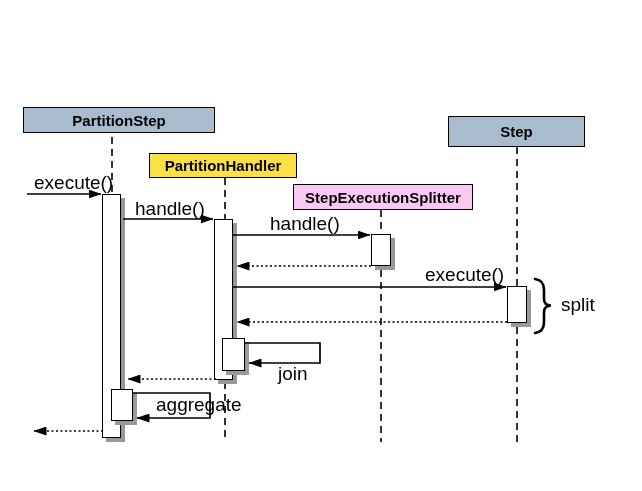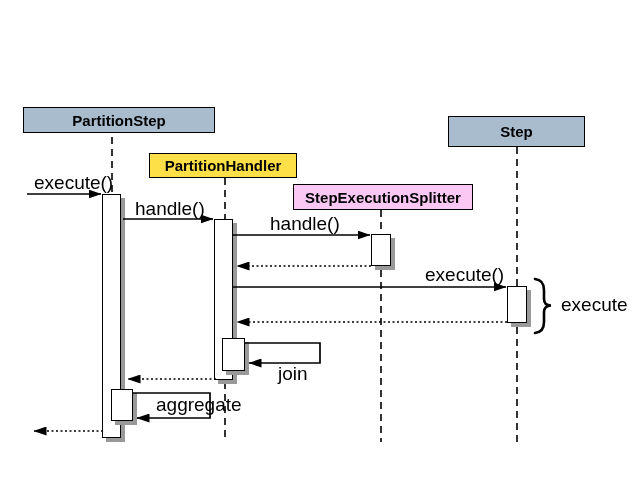--- a/index.html
+++ b/index.html
@@ -79,15 +79,15 @@
     </g>
     <path d="M535,279 Q544,280 544,290 L544,299 Q544,305.5 551,305.5 Q544,306 544,312 L544,322 Q544,332 535,333" stroke="#000" stroke-width="2.6" fill="none" stroke-linecap="round"></path>
   </svg>
 
   <div class="msg-label" style="left:34px;top:174px;">execute()</div>
   <div class="msg-label" style="left:135px;top:200px;">handle()</div>
   <div class="msg-label" style="left:270px;top:215px;">handle()</div>
   <div class="msg-label" style="left:425px;top:266px;">execute()</div>
   <div class="msg-label" style="left:278px;top:325px;margin-top:40px;">join</div>
   <div class="msg-label" style="left:156px;top:396px;">aggregate</div>
-  <div class="msg-label" style="left:561px;top:296px;">execute</div>
+  <div class="msg-label" style="left:561px;top:296px;">split</div>
 
 </div>
 
 </body></html>

